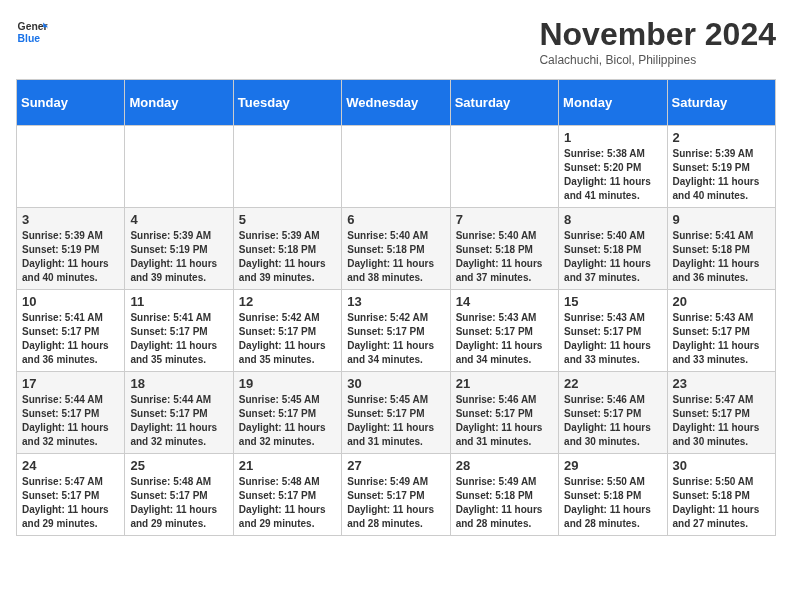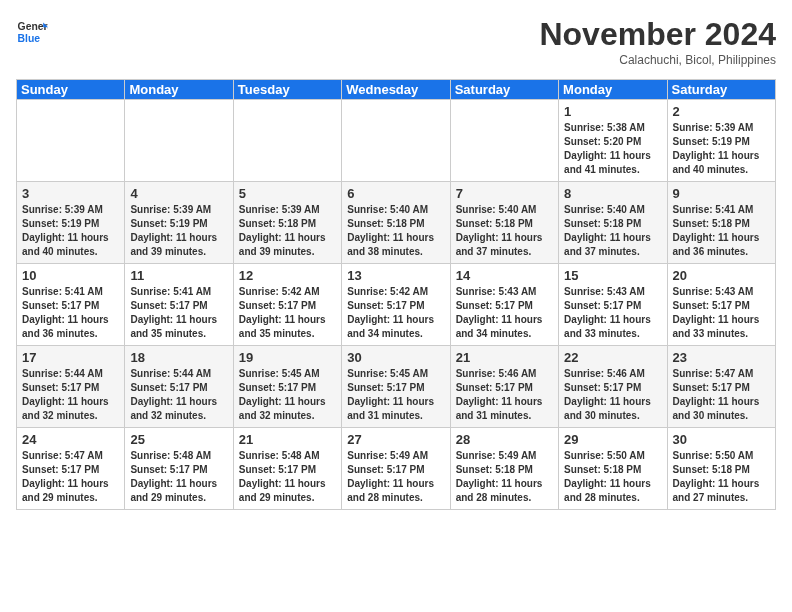--- a/index.html
+++ b/index.html
@@ -19,41 +19,41 @@
     .logo {
       display: flex;
       align-items: center;
       gap: 4px;
     }
     .logo-icon {
       width: 32px;
       height: 32px;
     }
     .title-area {
-      text-align: right;
+      text-align: left;
       margin-left: 23px;
     }
     .month-title {
       font-size: 32px;
       font-weight: bold;
       color: #333;
     }
     .location {
       font-size: 12px;
       color: #555;
     }
     .calendar-table {
       width: 100%;
       border-collapse: collapse;
       table-layout: fixed;
     }
     .calendar-table th {
       background-color: #1a73e8;
       color: #fff;
-      padding: 2px 4px;
+      padding: 15px 4px;
       font-size: 13px;
       text-align: left;
       border: 1px solid #ccc;
     }
     .calendar-table td {
       border: 1px solid #ccc;
       vertical-align: top;
       padding: 4px 5px;
       font-size: 10.5px;
       color: #333;

